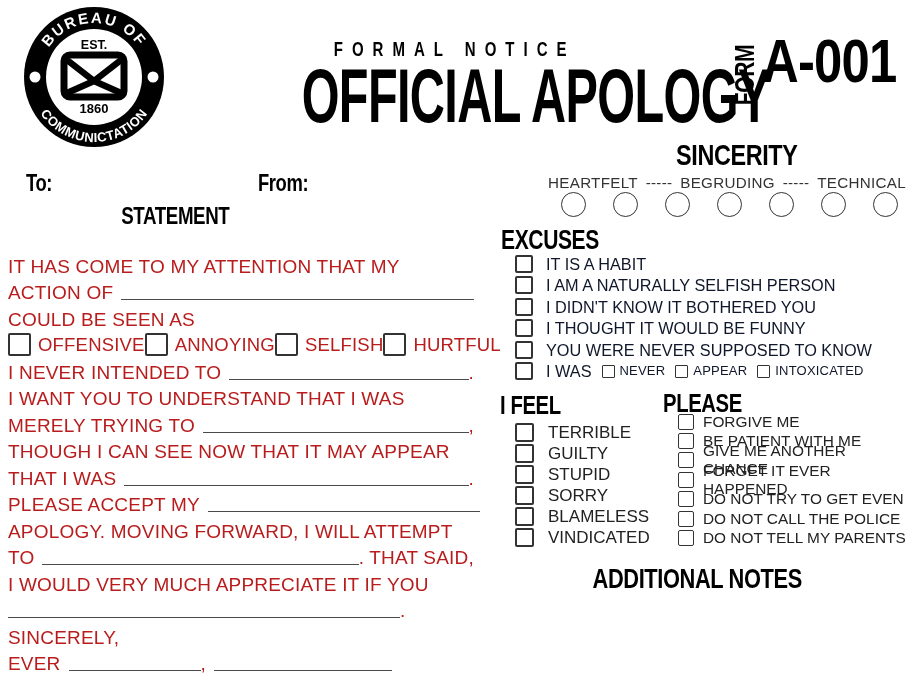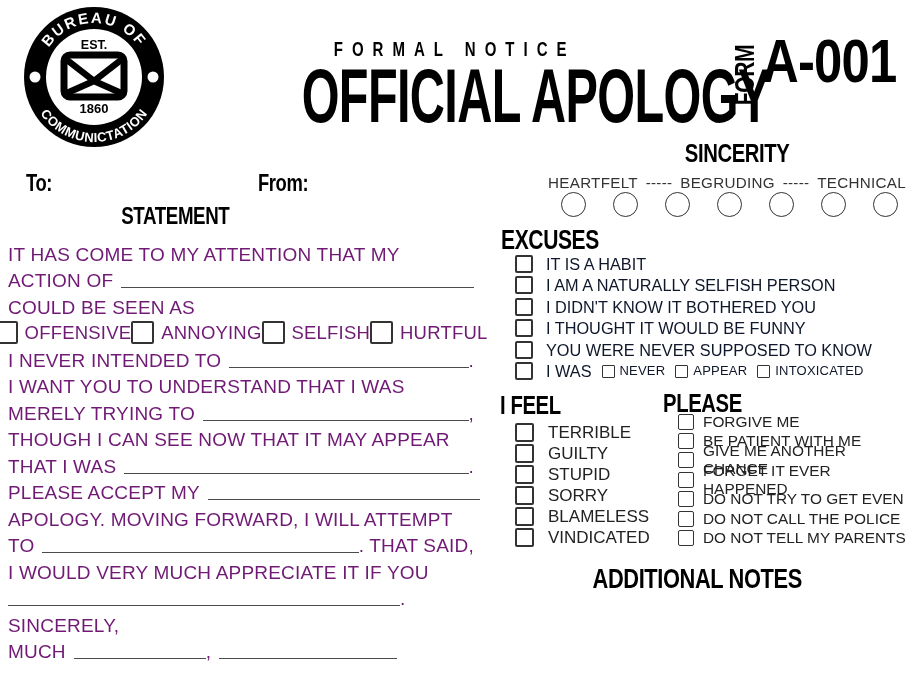--- a/index.html
+++ b/index.html
@@ -21,36 +21,36 @@
   #form-label{position:absolute;left:700px;top:60px;width:90px;height:30px;text-align:center;
               font-size:27px;transform:rotate(-90deg) scaleX(.78);transform-origin:center;}
   #form-number{position:absolute;left:762px;top:30px;font-size:62px;line-height:62px;
                transform:scaleX(.82);transform-origin:left center;letter-spacing:-1px;}
 
   
   #to-label{left:26px;top:170px;font-size:23px;transform:scaleX(.8);}
   #from-label{left:258px;top:170px;font-size:23px;transform:scaleX(.8);}
 
   
-  #sincerity-heading{left:612px;top:138px;width:250px;text-align:center;font-size:26px;}
+  #sincerity-heading{left:612px;top:138px;width:250px;text-align:center;font-size:30px;}
   #sincerity-labels{left:548px;top:174px;width:358px;display:flex;justify-content:space-between;
                     align-items:baseline;font-size:15.2px;color:#333;letter-spacing:.3px;}
   #sincerity-circles{left:561px;top:192px;width:337px;display:flex;justify-content:space-between;}
   .circle{width:25px;height:25px;border:1.7px solid #333;border-radius:50%;background:#fff;box-sizing:border-box;}
 
   
   #statement-heading{left:30px;top:202px;width:290px;text-align:center;font-size:24px;}
-  #statement{left:8px;top:238px;width:466px;font-size:19px;letter-spacing:.2px;color:#701a75;}
+  #statement{left:8px;top:250px;width:466px;font-size:19px;letter-spacing:.2px;color:#b91c1c;}
   .srow{height:26.5px;display:flex;align-items:flex-end;}
   .srow span{line-height:21px;white-space:pre;}
   .blank{border-bottom:1.6px solid #4a4a4a;height:12px;align-self:flex-end;margin:0 0 3px 8px;flex:1;}
   .blank.fixed{flex:0 0 auto;}
   .cb{box-sizing:border-box;background:#fff;border:2px solid #333;border-radius:2px;}
   .cb24{width:23px;height:23px;}
-  .seenas{justify-content:center;}
+  .seenas{justify-content:flex-start;}
   .pair{display:flex;align-items:flex-end;}
   .pair .cb24{margin-right:7px;}
   .pair span{line-height:22px;font-size:18.5px;}
 
   
   #excuses-heading{left:501px;top:225px;font-size:27px;}
   #excuses-list{left:500px;top:253px;width:412px;}
   .xrow{height:21.5px;display:flex;align-items:center;padding-left:15px;}
   .xrow .cb18{width:18px;height:18px;border-width:2px;margin-right:13px;flex:none;}
   .xrow span{font-size:16.3px;line-height:16px;color:#0f172a;}
@@ -202,21 +202,21 @@
         <span>I WOULD VERY MUCH APPRECIATE IT IF YOU</span>
       </div>
     <div class="srow">
       <div class="blank fixed" style="width:392px;margin-left:0;"></div>
       <span>.</span>
     </div>
     <div class="srow">
         <span>SINCERELY,</span>
       </div>
     <div class="srow">
-      <span>MUCH</span>
+      <span>EVER</span>
       <div class="blank fixed" style="width:132px;"></div>
       <span>,</span>
       <div class="blank fixed" style="width:178px;"></div>
     </div>
   </div>
 
   <span class="abs cond left" id="excuses-heading">EXCUSES</span>
   <div class="abs" id="excuses-list">
     <div class="xrow">
         <div class="cb cb18"></div>

